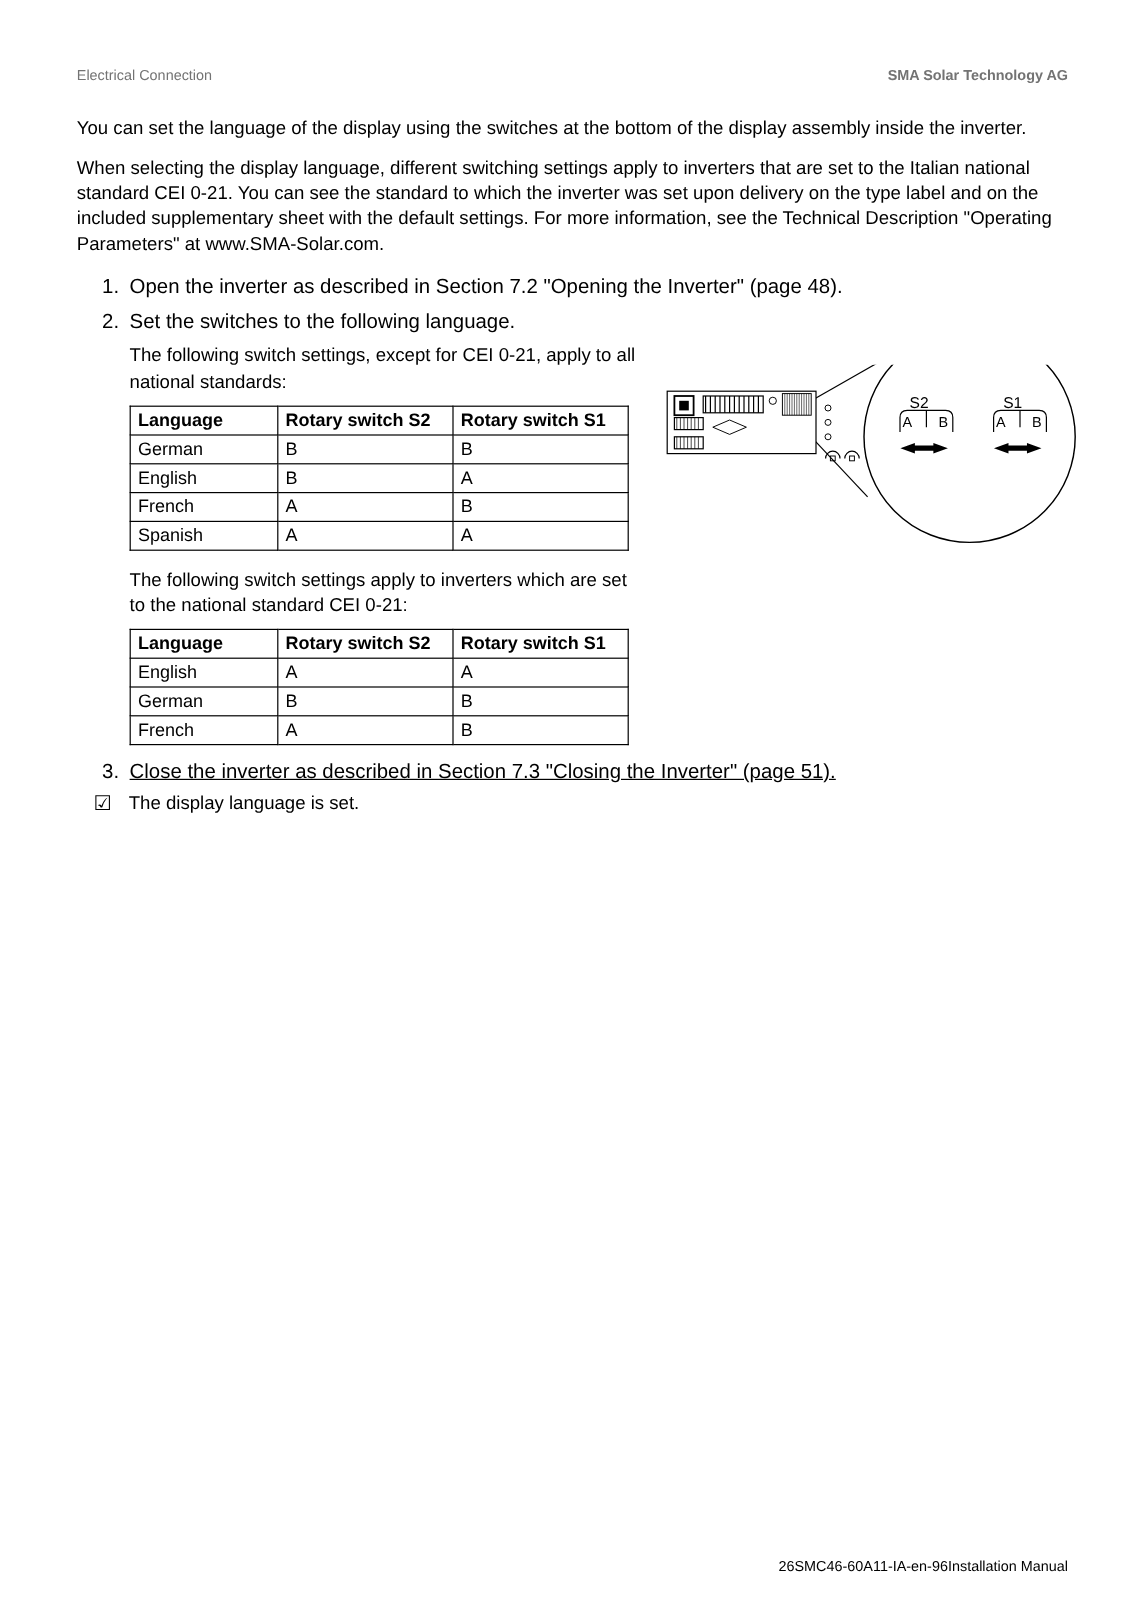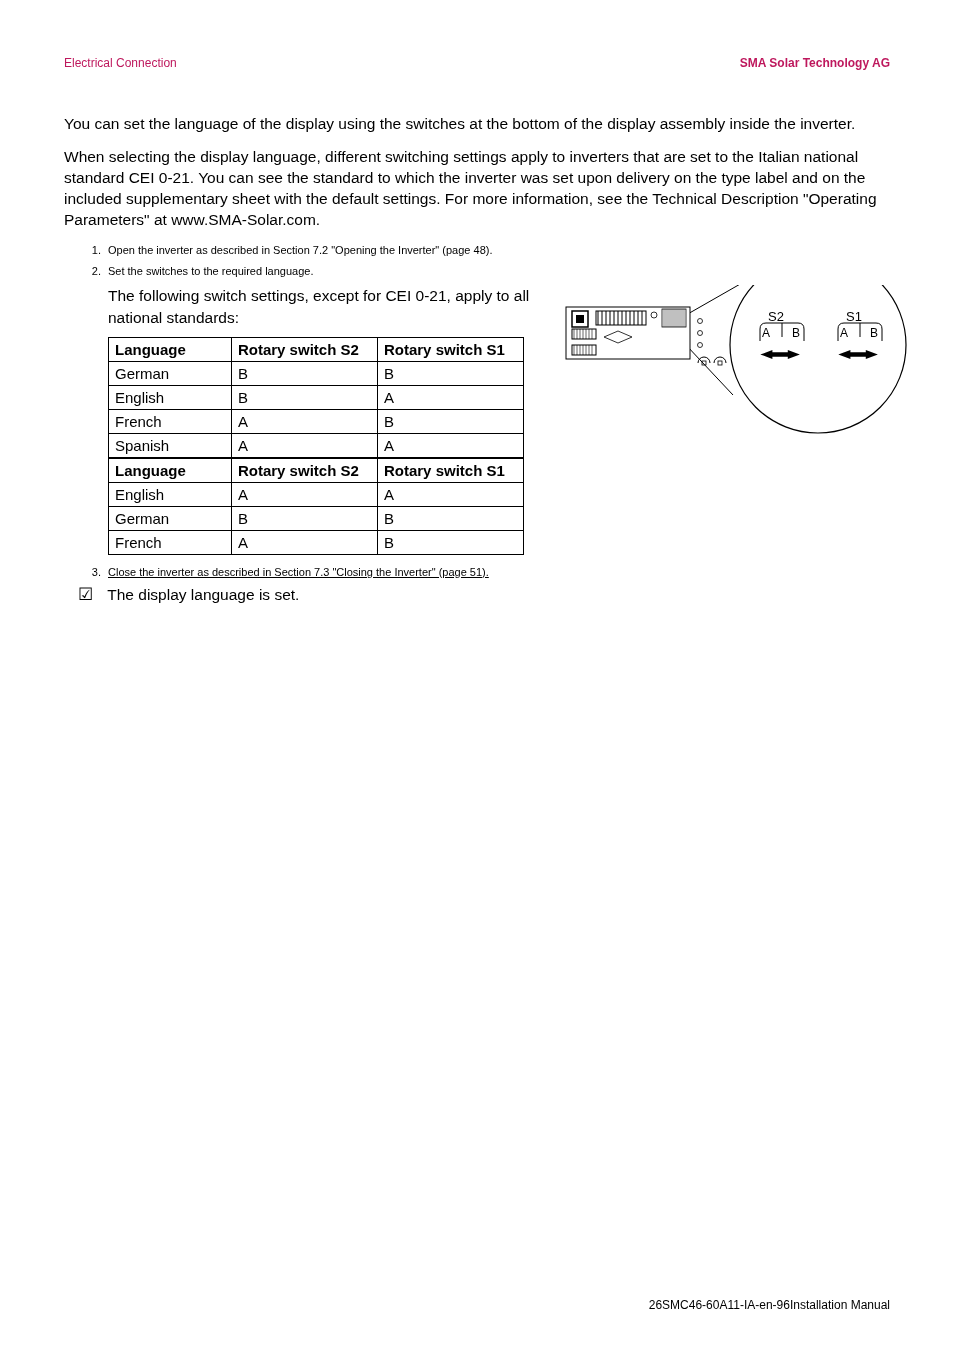--- a/index.html
+++ b/index.html
@@ -17,22 +17,22 @@
   .page {
     padding: 56px 64px 40px 64px;
     box-sizing: border-box;
     height: 100%;
     position: relative;
   }
   .header-row {
     display: flex;
     justify-content: space-between;
     font-size: 12px;
-    color: #be185d;
-    margin-bottom: 44px;
+    color: #737373;
+    margin-bottom: 28px;
   }
   .header-left { font-weight: 300; }
   .header-right { font-weight: 700; }
 
   h2.section-title {
     font-size: 26px;
     font-weight: 700;
     margin: 10px 0 14px 0;
   }
   p.body {
@@ -45,38 +45,38 @@
     font-size: 17px;
     font-weight: 700;
     margin: 14px 0 8px 0;
   }
   ol.steps {
     list-style: decimal;
     padding-left: 40px;
     margin: 0 0 4px 0;
   }
   ol.steps > li {
-    font-size: 11px;
+    font-size: 17px;
     line-height: 1.4;
     margin-bottom: 6px;
     font-weight: 300;
     padding-left: 4px;
   }
   .sub {
     margin-left: 44px;
     font-size: 15.5px;
     line-height: 1.4;
     margin-bottom: 8px;
     font-weight: 300;
     max-width: 430px;
   }
   .flex-row {
     display: flex;
-    gap: 20px;
-    align-items: flex-start;
+    gap: 10px;
+    align-items: flex-end;
   }
   .table-wrap {
     margin-left: 44px;
     width: 416px;
   }
   table.switch-table {
     border-collapse: collapse;
     width: 100%;
     font-size: 15px;
   }
@@ -137,21 +137,21 @@
     <span class="header-right">SMA Solar Technology AG</span>
   </div>
 
 
   <p class="body">You can set the language of the display using the switches at the bottom of the display assembly inside the inverter.</p>
   <p class="body">When selecting the display language, different switching settings apply to inverters that are set to the Italian national standard CEI 0-21. You can see the standard to which the inverter was set upon delivery on the type label and on the included supplementary sheet with the default settings. For more information, see the Technical Description "Operating Parameters" at www.SMA-Solar.com.</p>
 
 
   <ol class="steps">
     <li><span>Open the inverter as described in Section 7.2 "Opening the Inverter" (page 48).</span></li>
-    <li><span>Set the switches to the required language.</span></li>
+    <li><span>Set the switches to the following language.</span></li>
   </ol>
 
   <div class="flex-row">
     <div style="flex:0 0 auto;">
       <div class="sub">The following switch settings, except for CEI 0-21, apply to all national standards:</div>
 
       <div class="table-wrap">
         <table class="switch-table">
           <thead>
             <tr>
@@ -281,20 +281,21 @@
           <path d="M-8 14 L-8 2 Q-8 -4 -2 -4 L30 -4 Q36 -4 36 2 L36 14" fill="none" stroke="#000" stroke-width="1"></path>
           <line x1="14" y1="-4" x2="14" y2="10" stroke="#000" stroke-width="1"></line>
           <text x="-6" y="10" font-size="12" font-family="Arial">A</text>
           <text x="24" y="10" font-size="12" font-family="Arial">B</text>
           <polygon points="-10,32 12,24 12,28 40,28 40,24 62,32 40,40 40,36 12,36 12,40" fill="#000" transform="scale(0.55) translate(-4,18)"></polygon>
         </g>
       </svg>
     </div>
   </div>
 
+  <div class="sub" style="margin-top:14px;">The following switch settings apply to inverters which are set to the national standard CEI 0-21:</div>
 
   <div class="table-wrap">
     <table class="switch-table">
       <thead>
         <tr>
           <th class="col-lang">Language</th>
           <th class="col-sw">Rotary switch S2</th>
           <th class="col-sw">Rotary switch S1</th>
         </tr>
       </thead>

